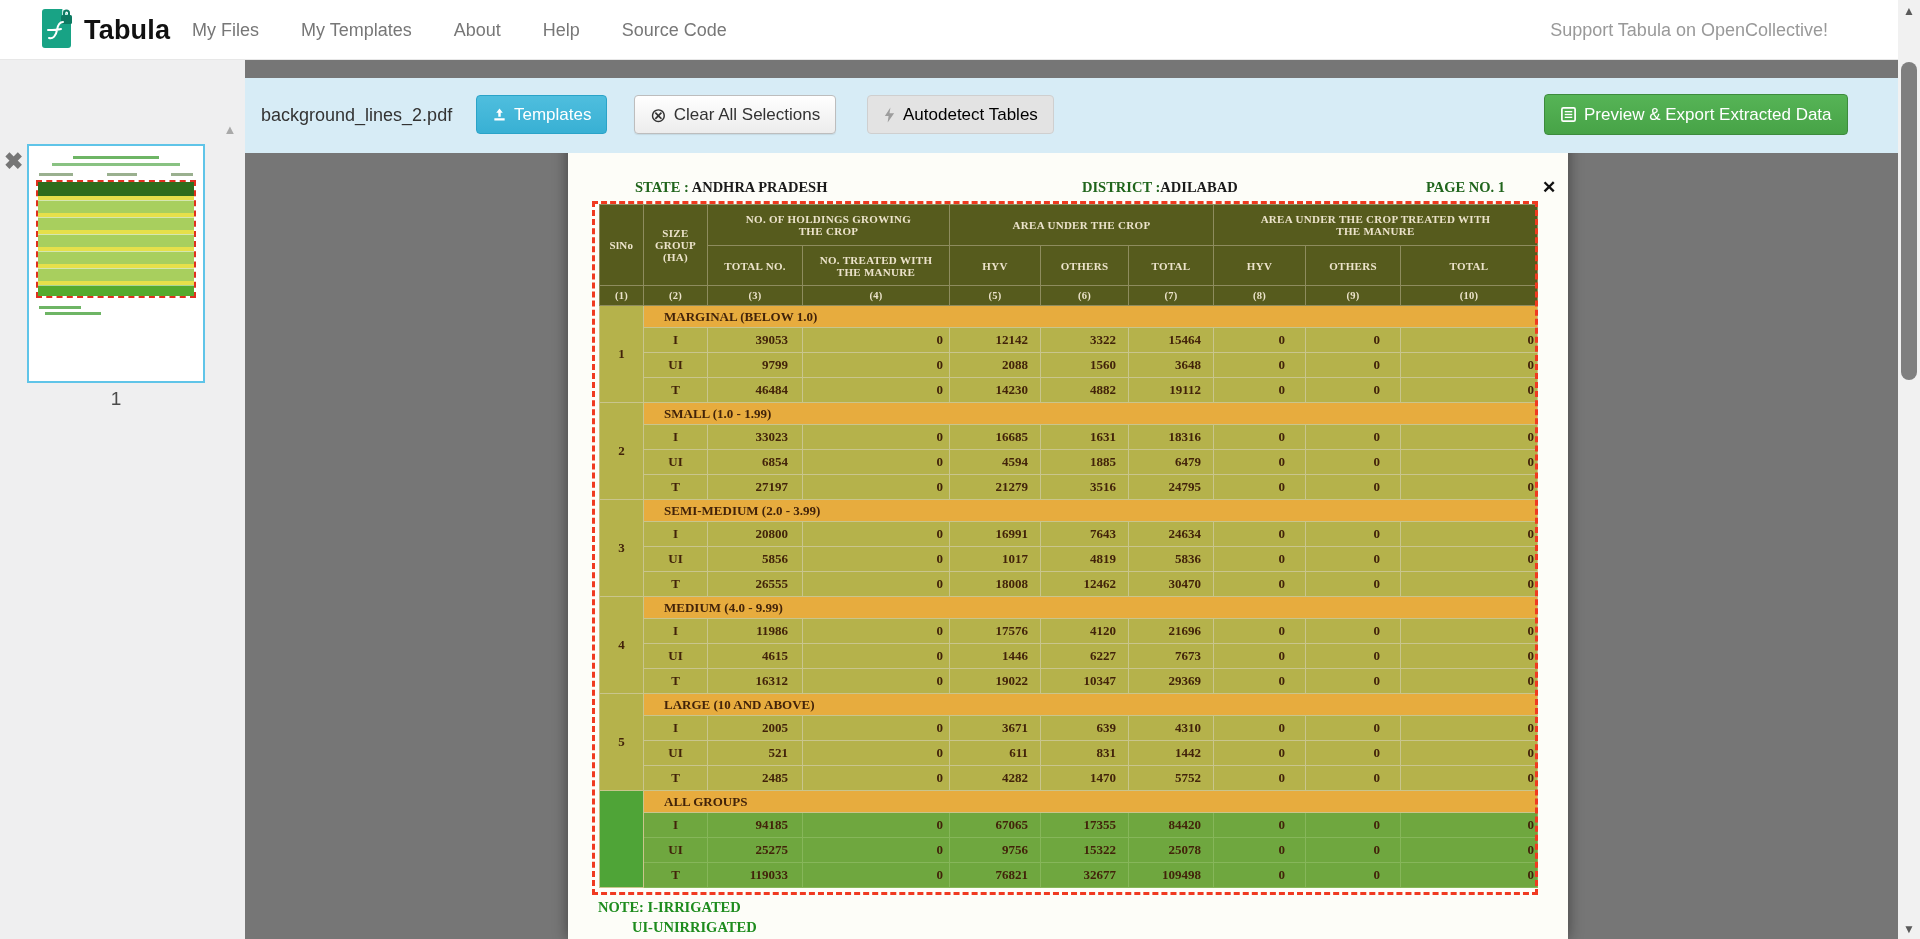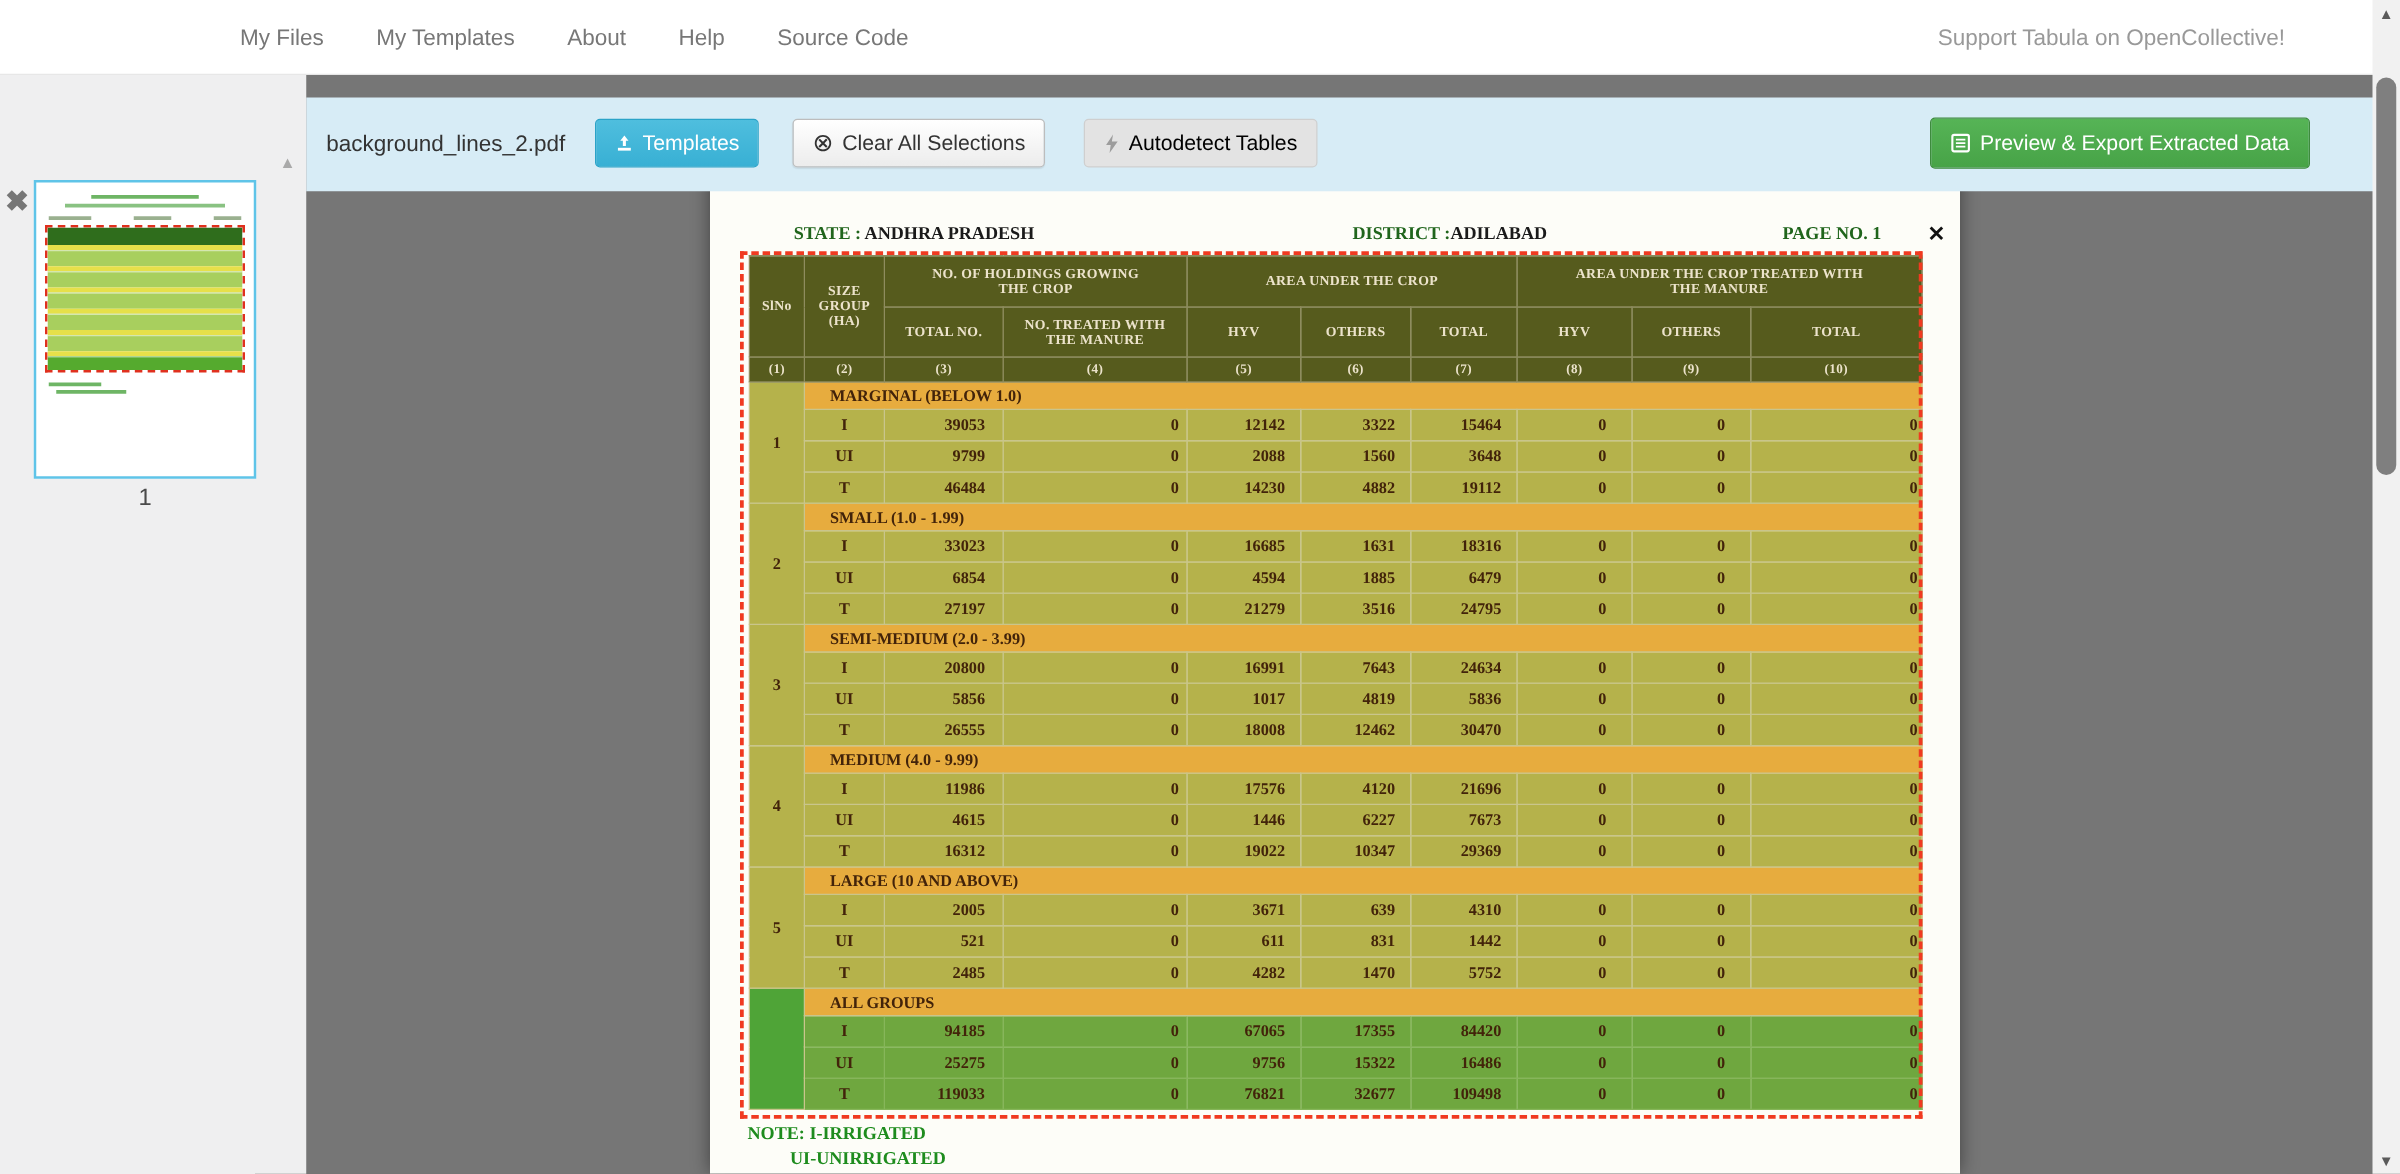--- a/index.html
+++ b/index.html
@@ -80,20 +80,32 @@
   
   .vscroll { position:absolute; right:0; top:0; width:22px; height:939px; background:#f1f1f1; z-index:60; }
   .vs-arrow { position:absolute; left:0; width:22px; text-align:center; color:#5a5a5a; font-size:12px; cursor:pointer; }
   .vs-up { top:4px; } .vs-down { top:922px; }
   .vs-thumb { position:absolute; left:3px; top:62px; width:16px; height:318px; background:#7f7f7f; border-radius:8px; cursor:pointer; }
 </style>
 </head>
 <body>
 
 <div class="navbar">
+  <div class="brand">
+    <span>
+      <svg width="35" height="40" viewBox="0 0 35 40">
+        <path d="M5 1 h17 l9 9 v27 a3 3 0 0 1 -3 3 H5 a3 3 0 0 1 -3 -3 V4 a3 3 0 0 1 3 -3 z" fill="#18a385"></path>
+        <path d="M22 1 l9 9 h-9 z" fill="#bfe9df"></path>
+        <rect x="21" y="7" width="11" height="9" rx="1.5" fill="#0d7a62"></rect>
+        <path d="M24 7 v-2 a2.5 2.5 0 0 1 5 0 v2" fill="none" stroke="#0d7a62" stroke-width="2"></path>
+        <path d="M9 30 c4 1 7 -2 8 -8 c1 -6 3 -8 6 -8 M8 22 c4 0 9 0 13 -1" fill="none" stroke="#ffffff" stroke-width="2" stroke-linecap="round"></path>
+      </svg>
+    </span>
+    <span class="brand-text">Tabula</span>
+  </div>
   <div class="nav-links">
     <a>My Files</a>
     <a>My Templates</a>
     <a>About</a>
     <a>Help</a>
     <a>Source Code</a>
   </div>
   <span class="support">Support Tabula on OpenCollective!</span>
 </div>
 
@@ -431,21 +443,21 @@
             <td class="num-cell c8">0</td>
             <td class="num-cell c9">0</td>
             <td class="num-cell c10">0</td>
           </tr>
           <tr class="data-row all">
             <td class="rowtype-cell">UI</td>
             <td class="num-cell c3">25275</td>
             <td class="num-cell c4">0</td>
             <td class="num-cell c5">9756</td>
             <td class="num-cell c6">15322</td>
-            <td class="num-cell c7">16486</td>
+            <td class="num-cell c7">25078</td>
             <td class="num-cell c8">0</td>
             <td class="num-cell c9">0</td>
             <td class="num-cell c10">0</td>
           </tr>
           <tr class="data-row all">
             <td class="rowtype-cell">T</td>
             <td class="num-cell c3">119033</td>
             <td class="num-cell c4">0</td>
             <td class="num-cell c5">76821</td>
             <td class="num-cell c6">32677</td>

